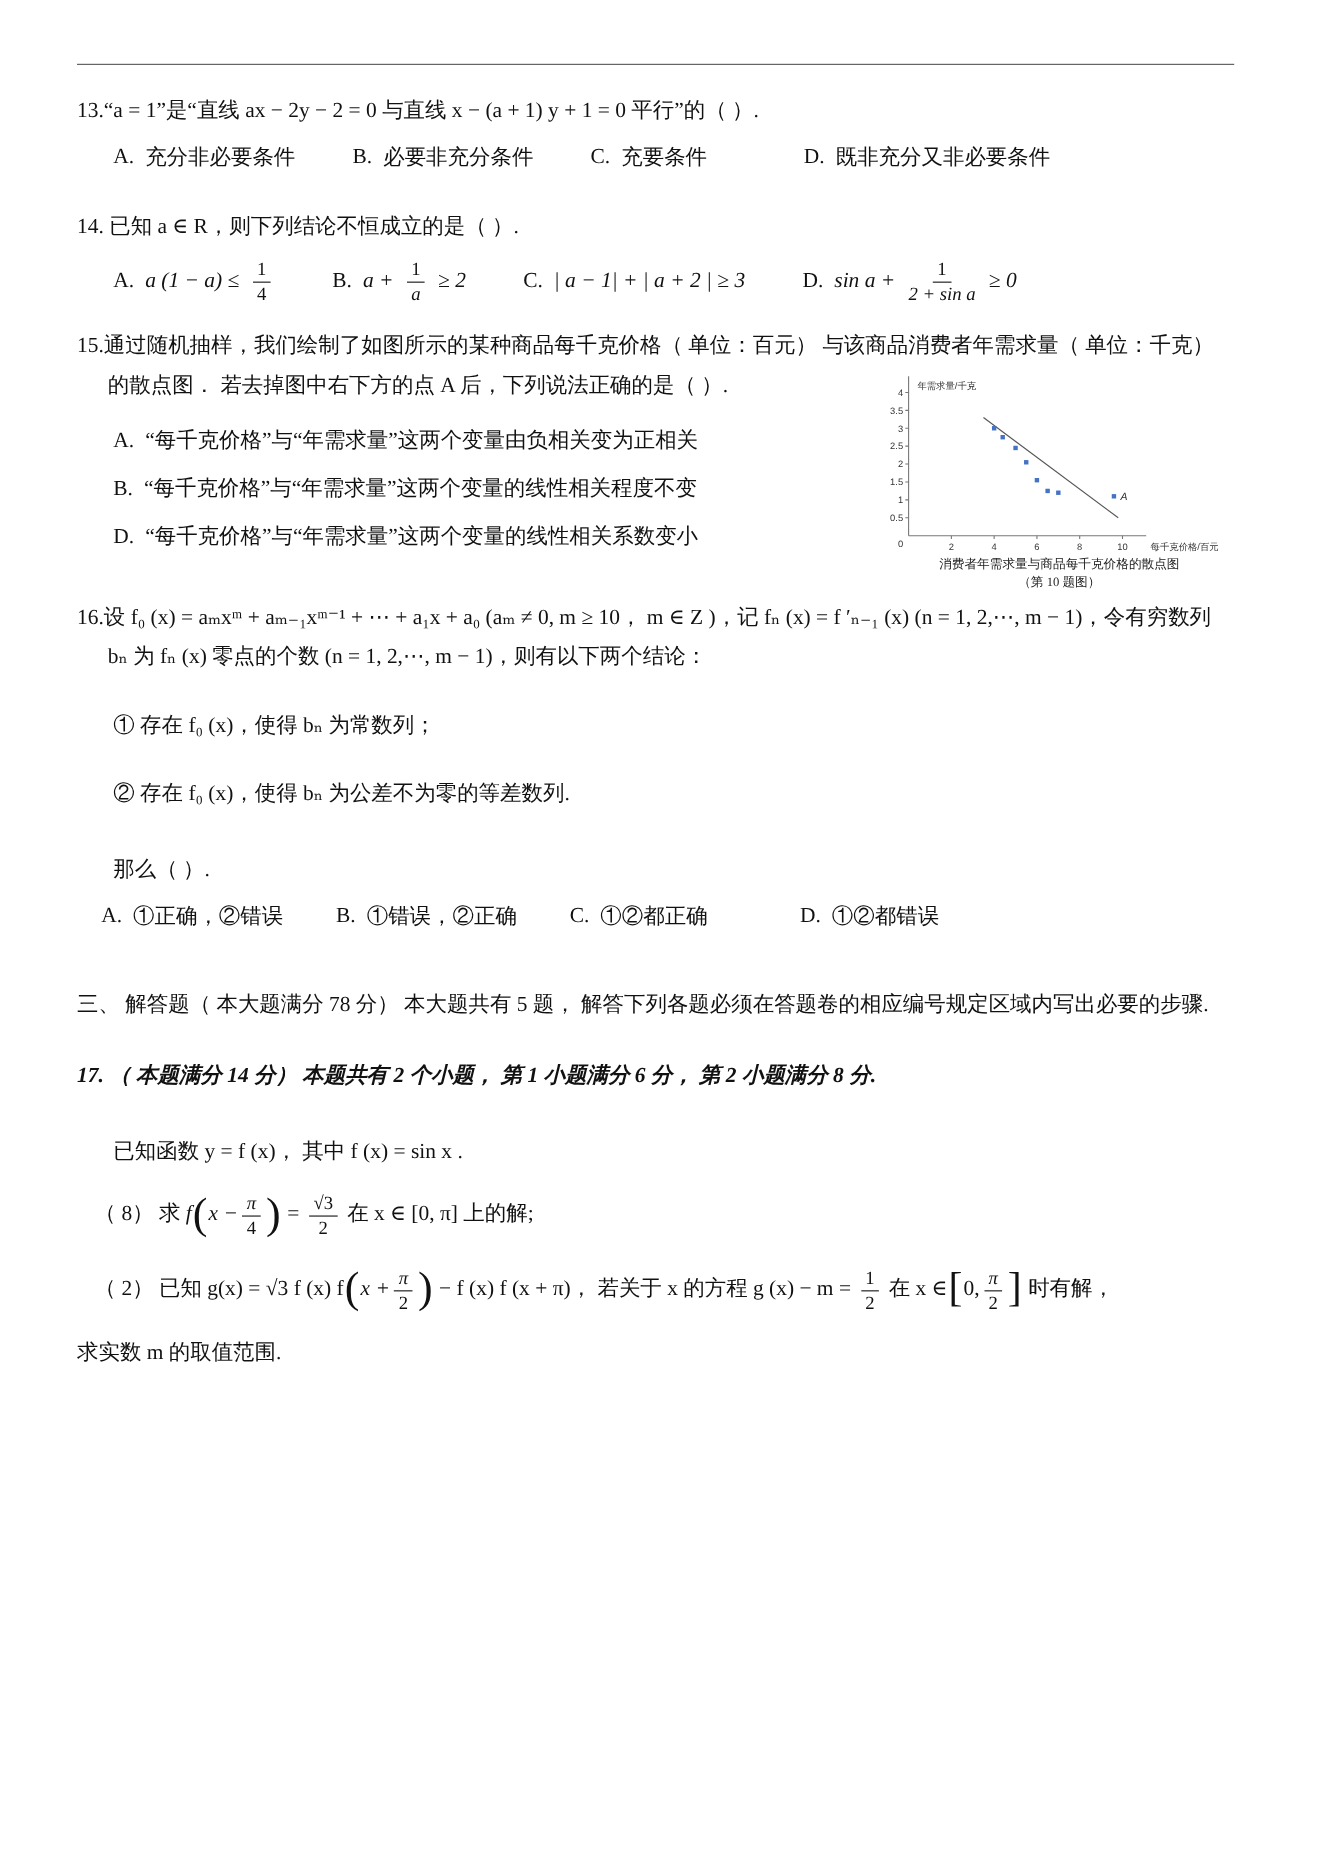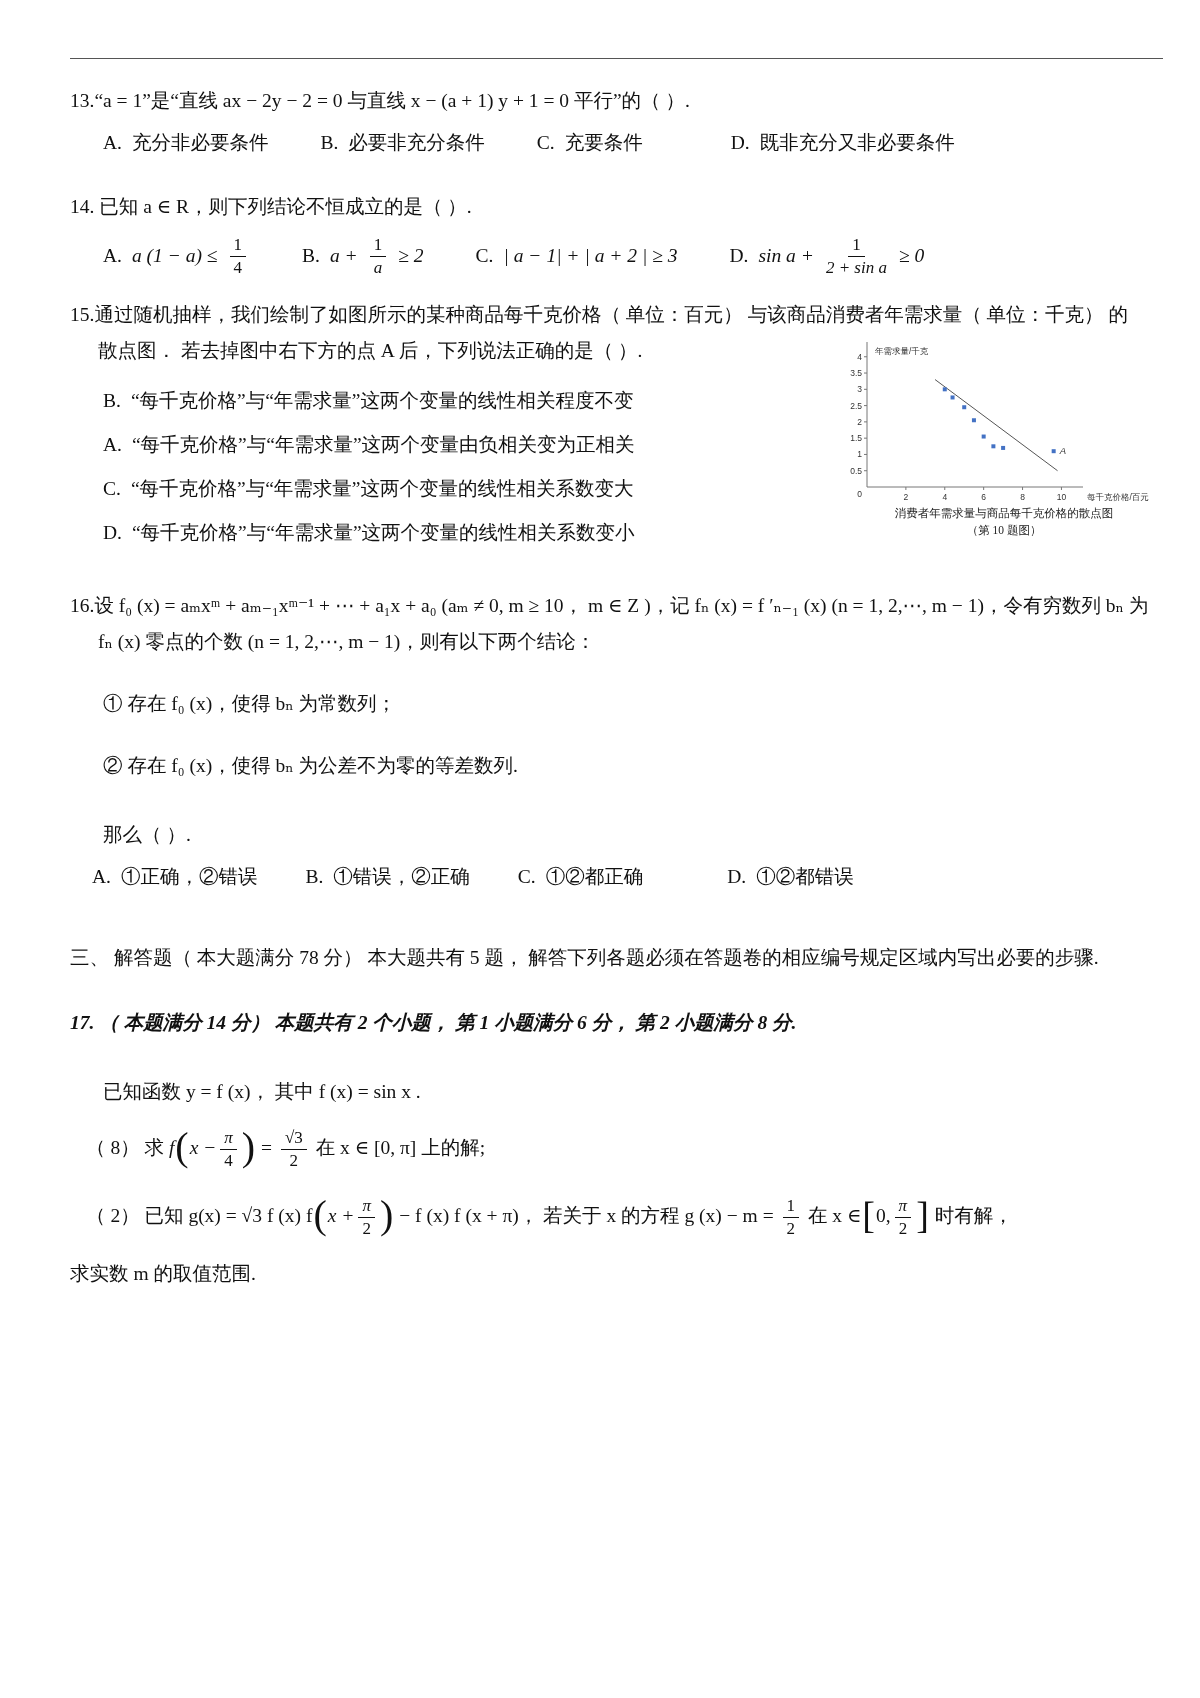--- a/index.html
+++ b/index.html
@@ -4,21 +4,21 @@
 <style>
   * { margin:0; padding:0; box-sizing:border-box; }
   html,body { background:#ffffff; }
   body {
     width:1200px;
     font-family:"Liberation Serif","DejaVu Serif",serif;
     color:#111;
   }
   .page {
     width:1200px; min-height:1698px;
-    padding:58px 37px 40px 70px;
+    padding:58px 78px 40px 70px;
     position:relative;
   }
   .top-rule { border-top:1.5px solid #555; margin-bottom:24px; }
 
   p, .stem { font-size:19.5px; line-height:1.85; }
   .hang { padding-left:28px; text-indent:-28px; }
 
   .opts-inline { display:flex; align-items:center; flex-wrap:wrap; gap:52px; padding-left:33px; font-size:19.5px; }
   .opts-inline .opt { display:inline-flex; align-items:center; gap:8px; white-space:nowrap; }
   .opt-label { margin-right:2px; }
@@ -118,23 +118,22 @@
             <span class="den mi">2 + sin a</span>
           </span>
         <span class="mi">≥ 0</span>
       </span>
     </div>
   </section>
 
   <section class="q15-wrap">
     <p class="stem hang" style="max-width:1070px;">15.通过随机抽样，我们绘制了如图所示的某种商品每千克价格（ 单位：百元） 与该商品消费者年需求量（ 单位：千克） 的散点图． 若去掉图中右下方的点 A 后，下列说法正确的是（        ）.</p>
     <div class="opts-block mt-sm" style="max-width:660px;">
+      <span class="opt"><span class="opt-label">A.</span><span>“每千克价格”与“年需求量”这两个变量由负相关变为正相关</span></span>
       <span class="opt"><span class="opt-label">B.</span><span>“每千克价格”与“年需求量”这两个变量的线性相关程度不变</span></span>
-      <span class="opt"><span class="opt-label">A.</span><span>“每千克价格”与“年需求量”这两个变量由负相关变为正相关</span></span>
-      <span class="opt"><span class="opt-label">C.</span><span>“每千克价格”与“年需求量”这两个变量的线性相关系数变大</span></span>
       <span class="opt"><span class="opt-label">D.</span><span>“每千克价格”与“年需求量”这两个变量的线性相关系数变小</span></span>
     </div>
     <div class="figure">
       <svg id="scatter-svg" class="chart-font" width="330" height="168" viewBox="0 0 330 168">
           <line x1="28" y1="150" x2="244" y2="150" stroke="#777" stroke-width="1"></line>
           <line x1="28" y1="150" x2="28" y2="5" stroke="#777" stroke-width="1"></line>
           <line x1="66.88888888888889" y1="150" x2="66.88888888888889" y2="153" stroke="#777"></line>
           <text x="66.88888888888889" y="163" text-anchor="middle" font-size="8.5" fill="#333">2</text>
           <line x1="105.77777777777777" y1="150" x2="105.77777777777777" y2="153" stroke="#777"></line>
           <text x="105.77777777777777" y="163" text-anchor="middle" font-size="8.5" fill="#333">4</text>

